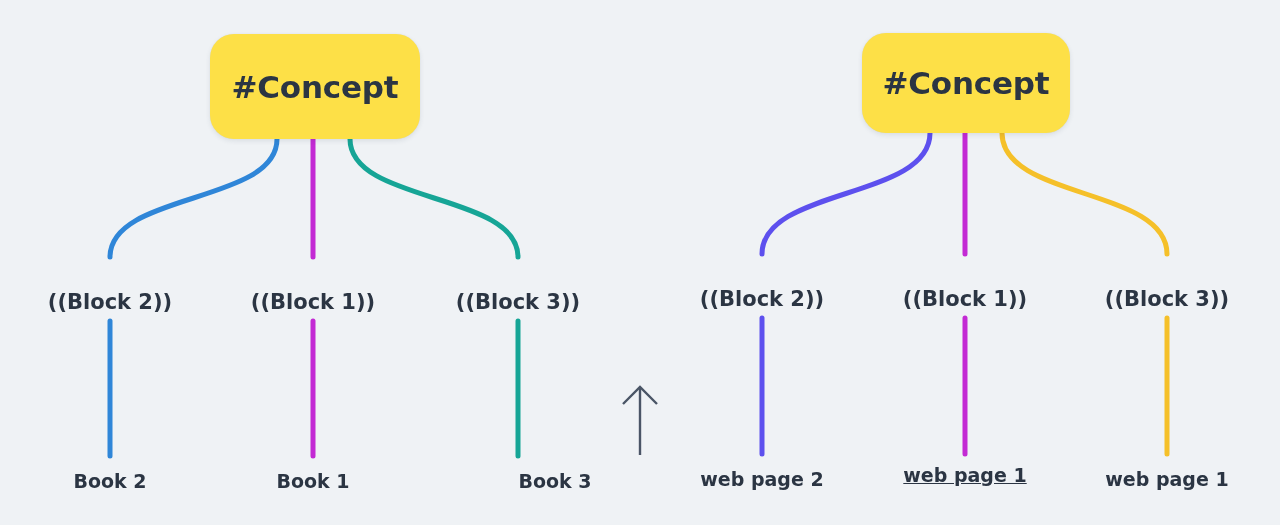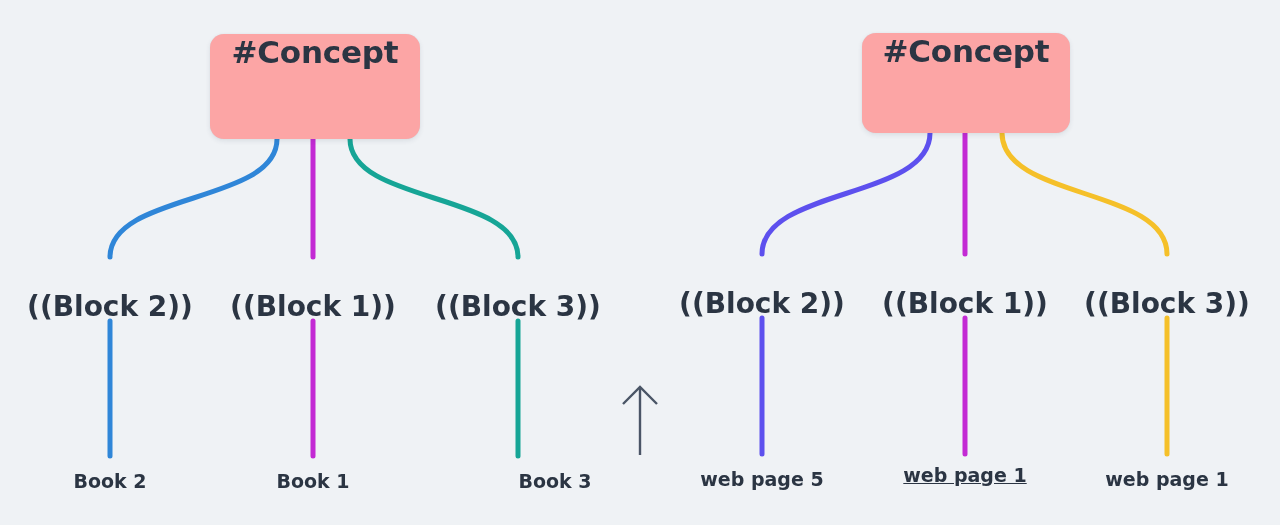--- a/index.html
+++ b/index.html
@@ -21,37 +21,38 @@
   #edges {
     position: absolute;
     left: 0;
     top: 0;
     width: 1280px;
     height: 525px;
     pointer-events: none;
   }
   .concept-node {
     position: absolute;
-    background: #fca5a5;
-    border-radius: 14px;
+    background: #fde047;
+    border-radius: 24px;
     box-shadow: 0 2px 5px rgba(40, 55, 75, 0.10), 0 0 1px rgba(40,55,75,0.10);
     display: flex;
+    align-items: center;
     justify-content: center;
     box-sizing: border-box;
   }
   .concept-label {
     font-size: 31px;
     font-weight: 600;
     color: #2b3543;
     letter-spacing: -0.2px;
     white-space: nowrap;
   }
   .block-label {
     position: absolute;
-    font-size: 28px;
+    font-size: 21px;
     font-weight: 600;
     color: #2b3543;
     white-space: nowrap;
     transform: translateX(-50%);
     text-align: center;
   }
   .leaf-label {
     position: absolute;
     font-size: 19px;
     font-weight: 600;
@@ -91,21 +92,21 @@
       <div class="block-label" style="left: 110px; top: 290px;">((Block 2))</div>
       <div class="leaf-label" style="left: 110px; top: 470px;">Book 2</div>
       <div class="block-label" style="left: 313px; top: 290px;">((Block 1))</div>
       <div class="leaf-label" style="left: 313px; top: 470px; text-align: center;">Book 1</div>
       <div class="block-label" style="left: 518px; top: 290px;">((Block 3))</div>
       <div class="leaf-label" style="left: 518px; top: 470px; margin-left: 37px;">Book 3</div>
       <div class="concept-node" style="left: 862px; top: 33px; width: 208px; height: 100px;">
         <span class="concept-label">#Concept</span>
       </div>
       <div class="block-label" style="left: 762px; top: 287px;">((Block 2))</div>
-      <div class="leaf-label" style="left: 762px; top: 468px;">web page 5</div>
+      <div class="leaf-label" style="left: 762px; top: 468px;">web page 2</div>
       <div class="block-label" style="left: 965px; top: 287px;">((Block 1))</div>
       <div class="leaf-label" style="left: 965px; top: 464px; text-decoration: underline;">web page 1</div>
       <div class="block-label" style="left: 1167px; top: 287px;">((Block 3))</div>
       <div class="leaf-label" style="left: 1167px; top: 468px;">web page 1</div>
     </div>
 
   <div class="arrow-wrap" style="left: 610px; top: 385px; width: 60px; height: 70px;">
     <svg id="arrow-svg" width="60" height="70" viewBox="0 0 60 70" xmlns="http://www.w3.org/2000/svg">
         <line x1="30" y1="70" x2="30" y2="2" stroke="#4a5566" stroke-width="2.4"></line>
         <polyline points="13,19 30,2 47,19" fill="none" stroke="#4a5566" stroke-width="2.4" stroke-linejoin="miter"></polyline>

